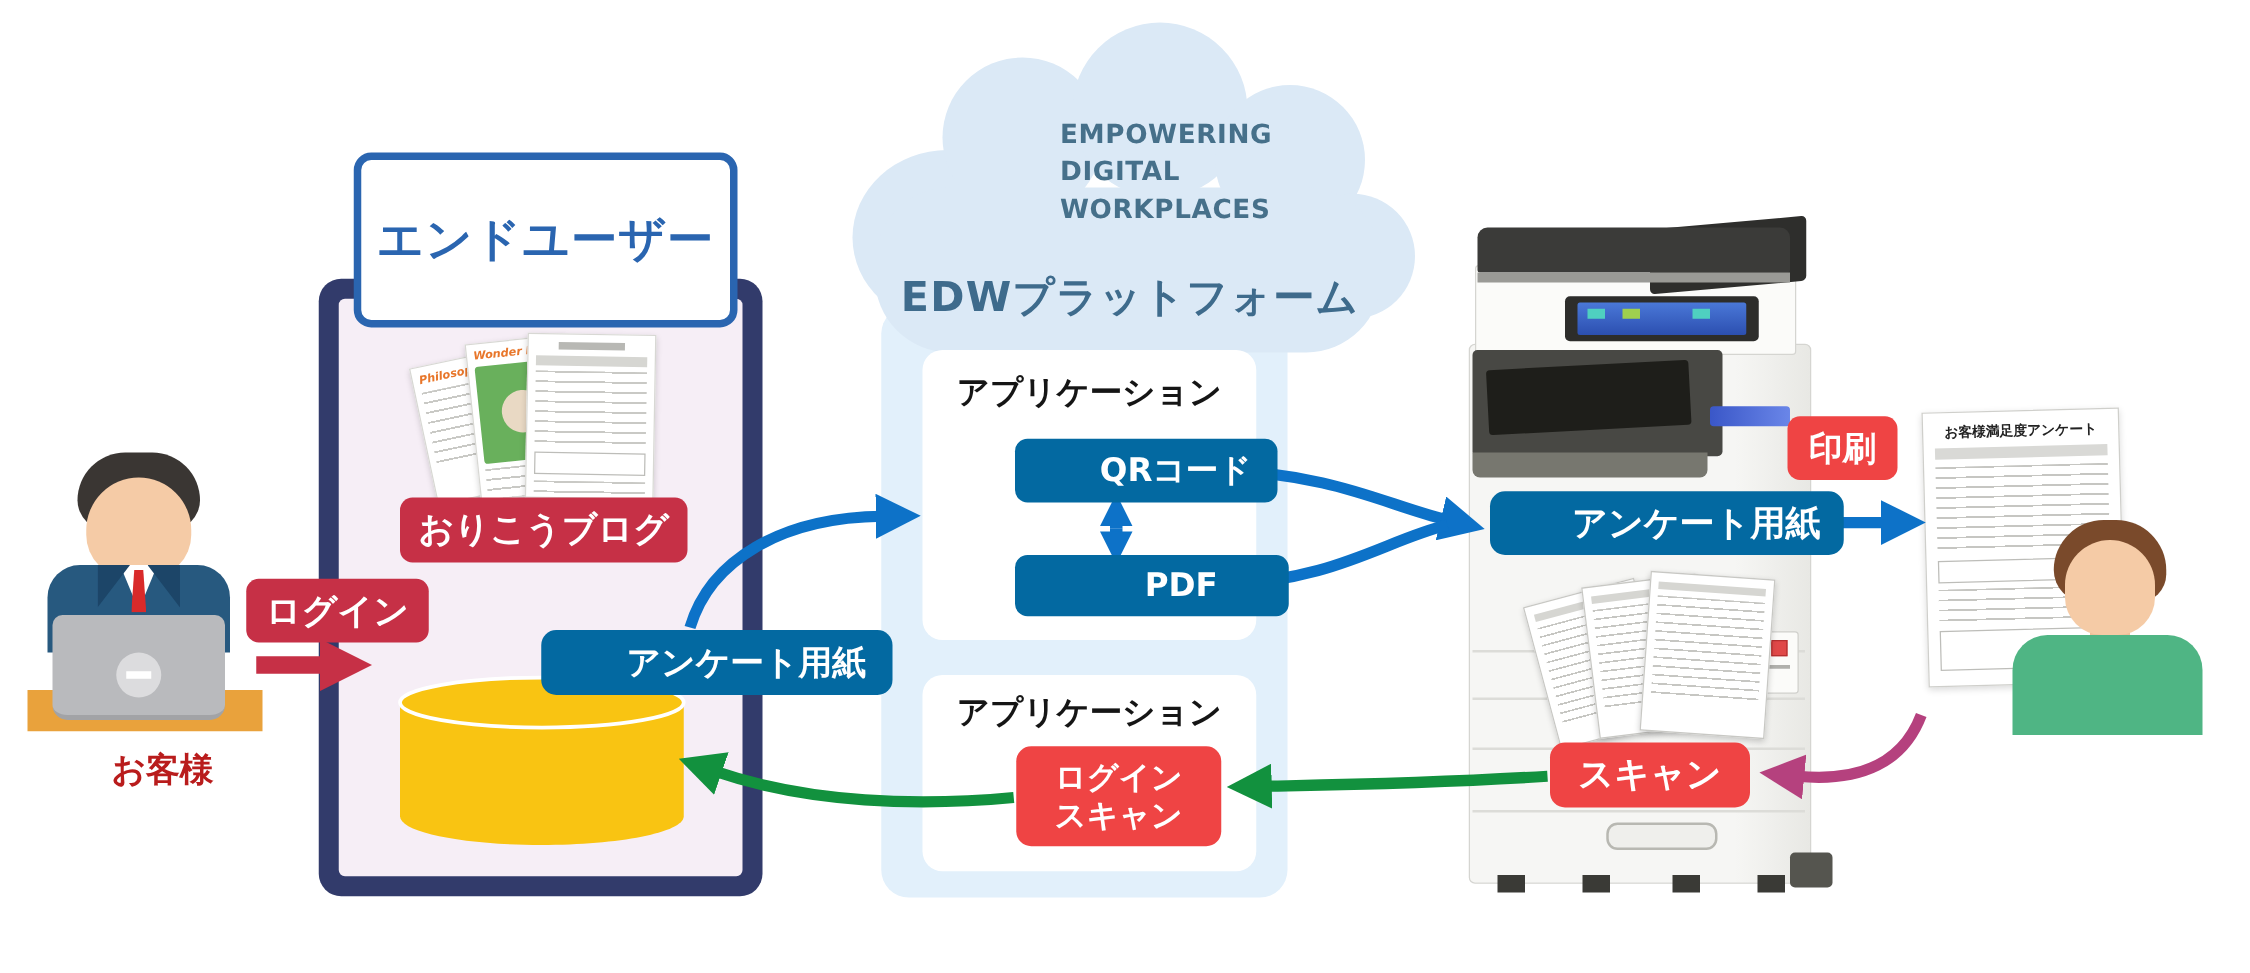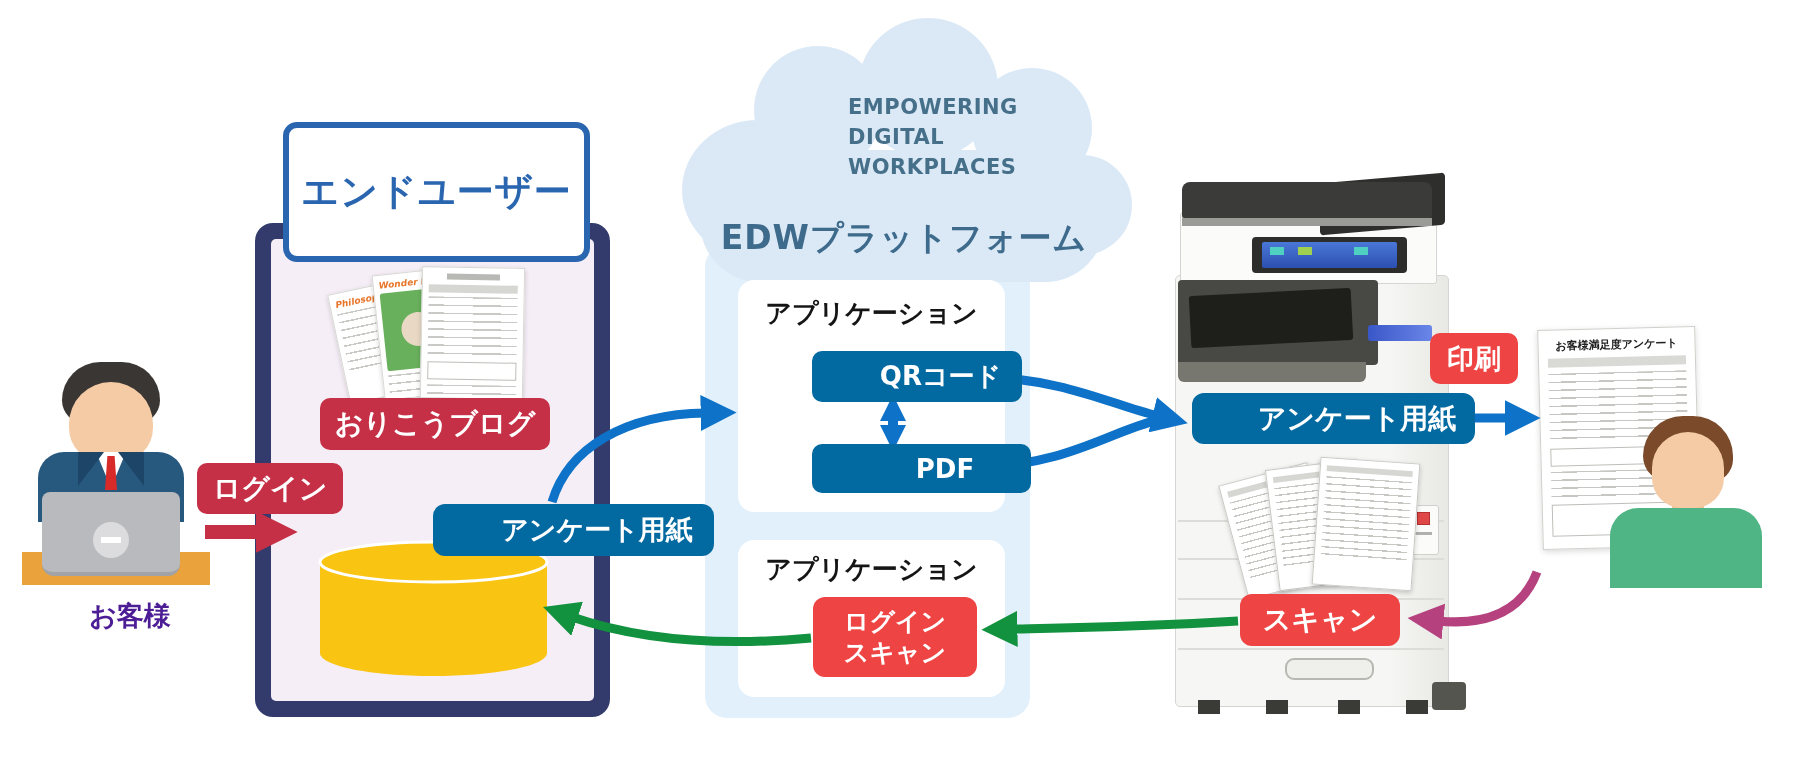--- a/index.html
+++ b/index.html
@@ -47,21 +47,21 @@
   .cloud-svg{left:660px;top:10px;width:500px;height:290px;}
   .cloud-tagline{left:848px;top:92px;width:260px;color:#46708a;font-size:21px;font-weight:bold;line-height:30px;letter-spacing:0.5px;}
   .cloud-title{left:704px;top:216px;width:400px;text-align:center;color:#3e6b8c;font-size:33px;font-weight:bold;letter-spacing:1px;}
   .app-box{background:#fff;border-radius:16px;}
   .app-box1{left:738px;top:280px;width:267px;height:232px;}
   .app-box2{left:738px;top:540px;width:267px;height:157px;}
   .app-title{width:267px;text-align:center;color:#151515;font-size:26px;font-weight:bold;}
   .app-title1{left:738px;top:296px;}
   .app-title2{left:738px;top:552px;}
   
-  .role-label{color:#4c1d95;font-size:27px;font-weight:bold;text-align:center;}
+  .role-label{color:#b91c1c;font-size:27px;font-weight:bold;text-align:center;}
   .label-customer{left:40px;top:598px;width:180px;}
   .label-enduser{left:1525px;top:597px;width:240px;}
   
   .c-hair{left:62px;top:362px;width:98px;height:62px;background:#3a3633;border-radius:48px 48px 30px 30px;}
   .c-face{left:69px;top:382px;width:84px;height:80px;background:#f5cba6;border-radius:42px 42px 34px 34px;}
   .c-suit{left:38px;top:452px;width:146px;height:70px;background:#27597f;border-radius:26px 26px 0 0;}
   .c-shirt{left:96px;top:452px;width:30px;height:36px;background:#fff;clip-path:polygon(0 0,100% 0,50% 100%);}
   .c-tie{left:105px;top:456px;width:12px;height:34px;background:#d92a2a;clip-path:polygon(20% 0,80% 0,100% 100%,0 100%);}
   .c-lapel-l{left:78px;top:452px;width:26px;height:34px;background:#1c4568;clip-path:polygon(0 0,100% 0,0 100%);}
   .c-lapel-r{left:118px;top:452px;width:26px;height:34px;background:#1c4568;clip-path:polygon(0 0,100% 0,100% 100%);}

